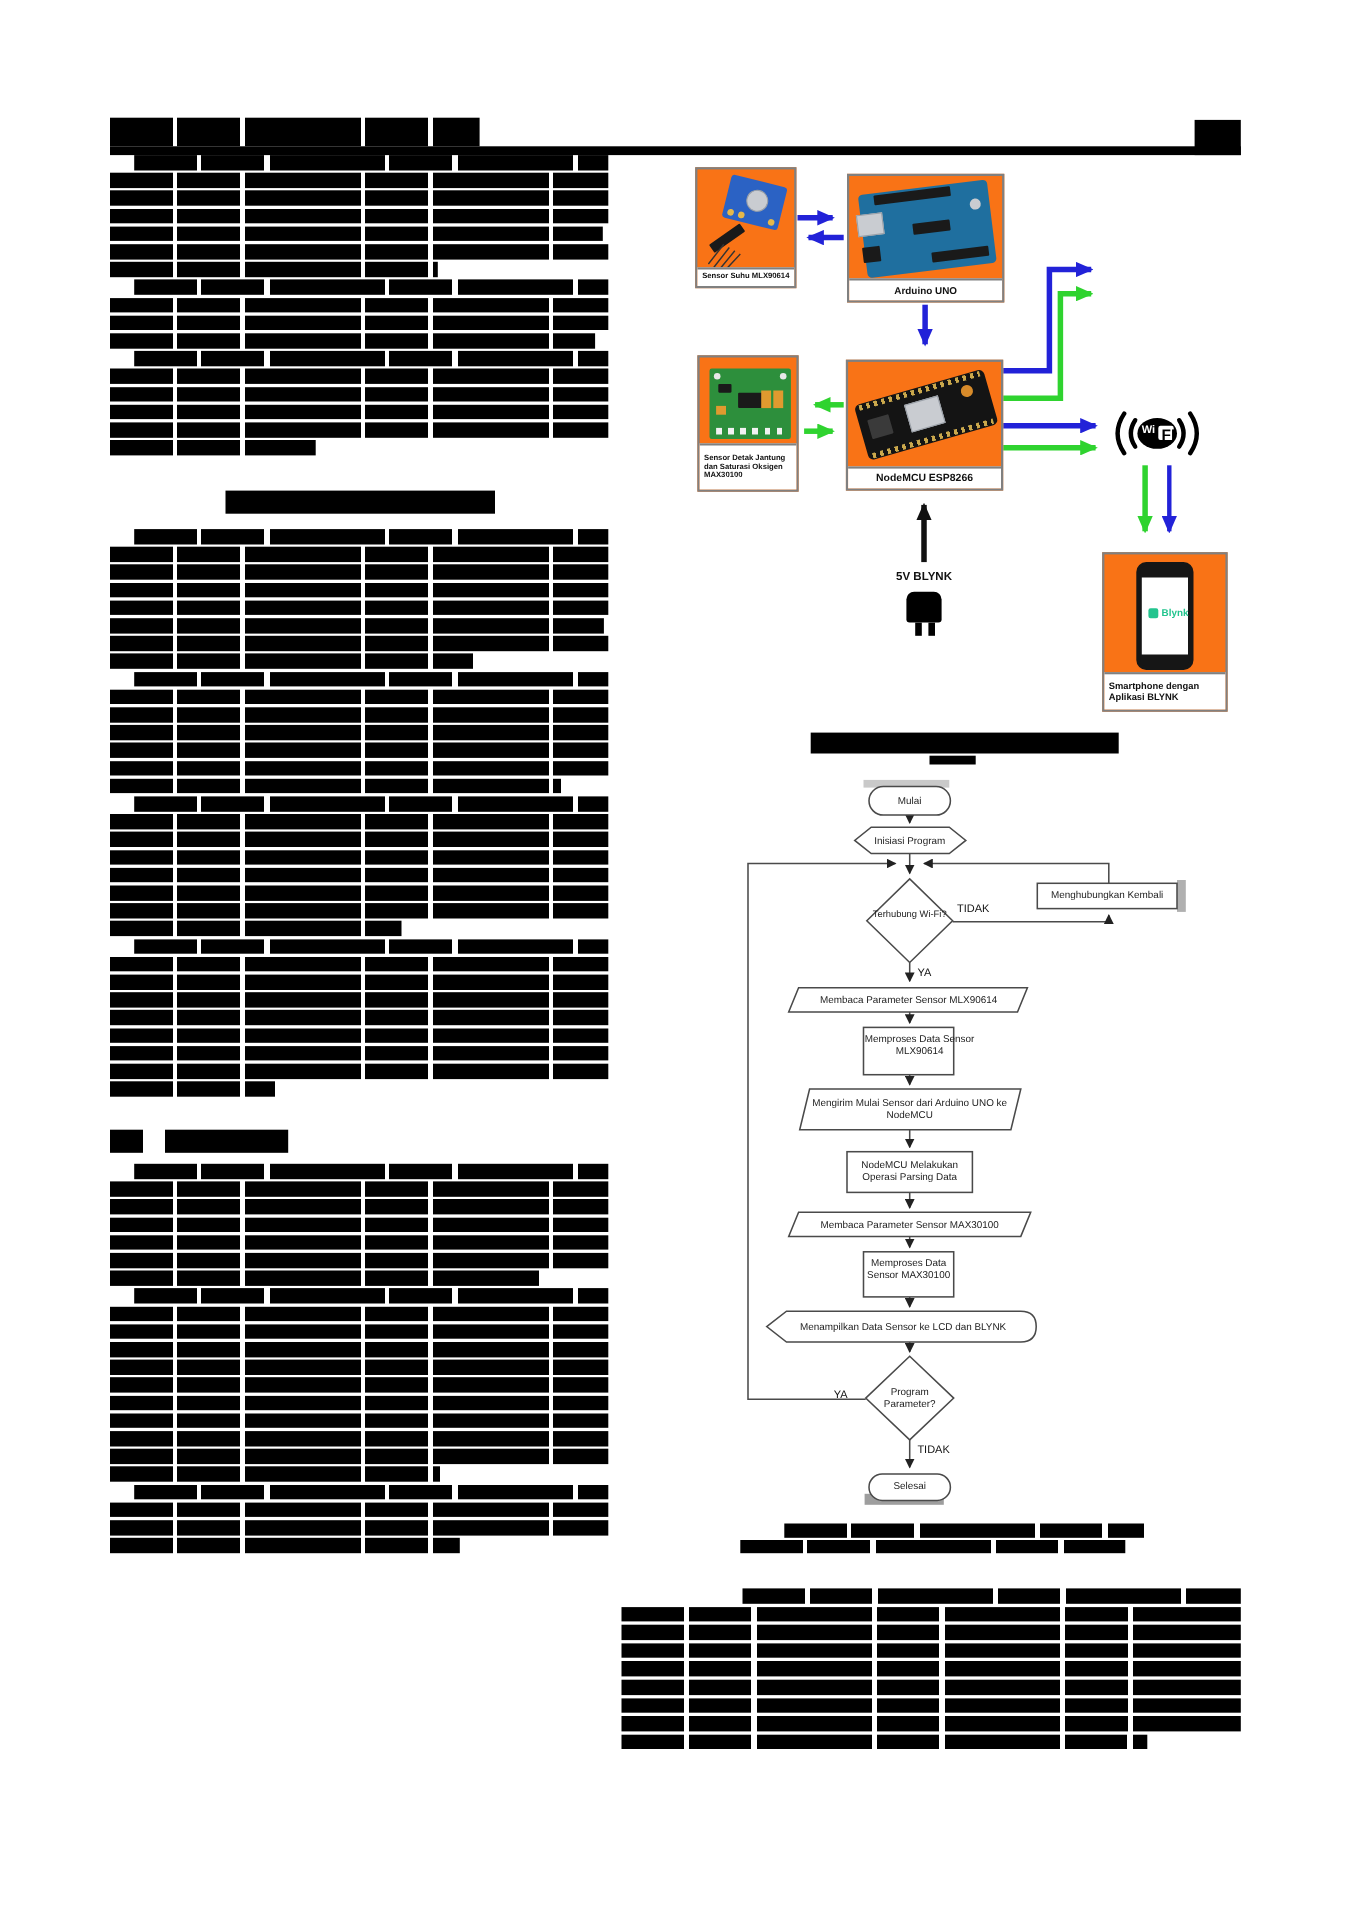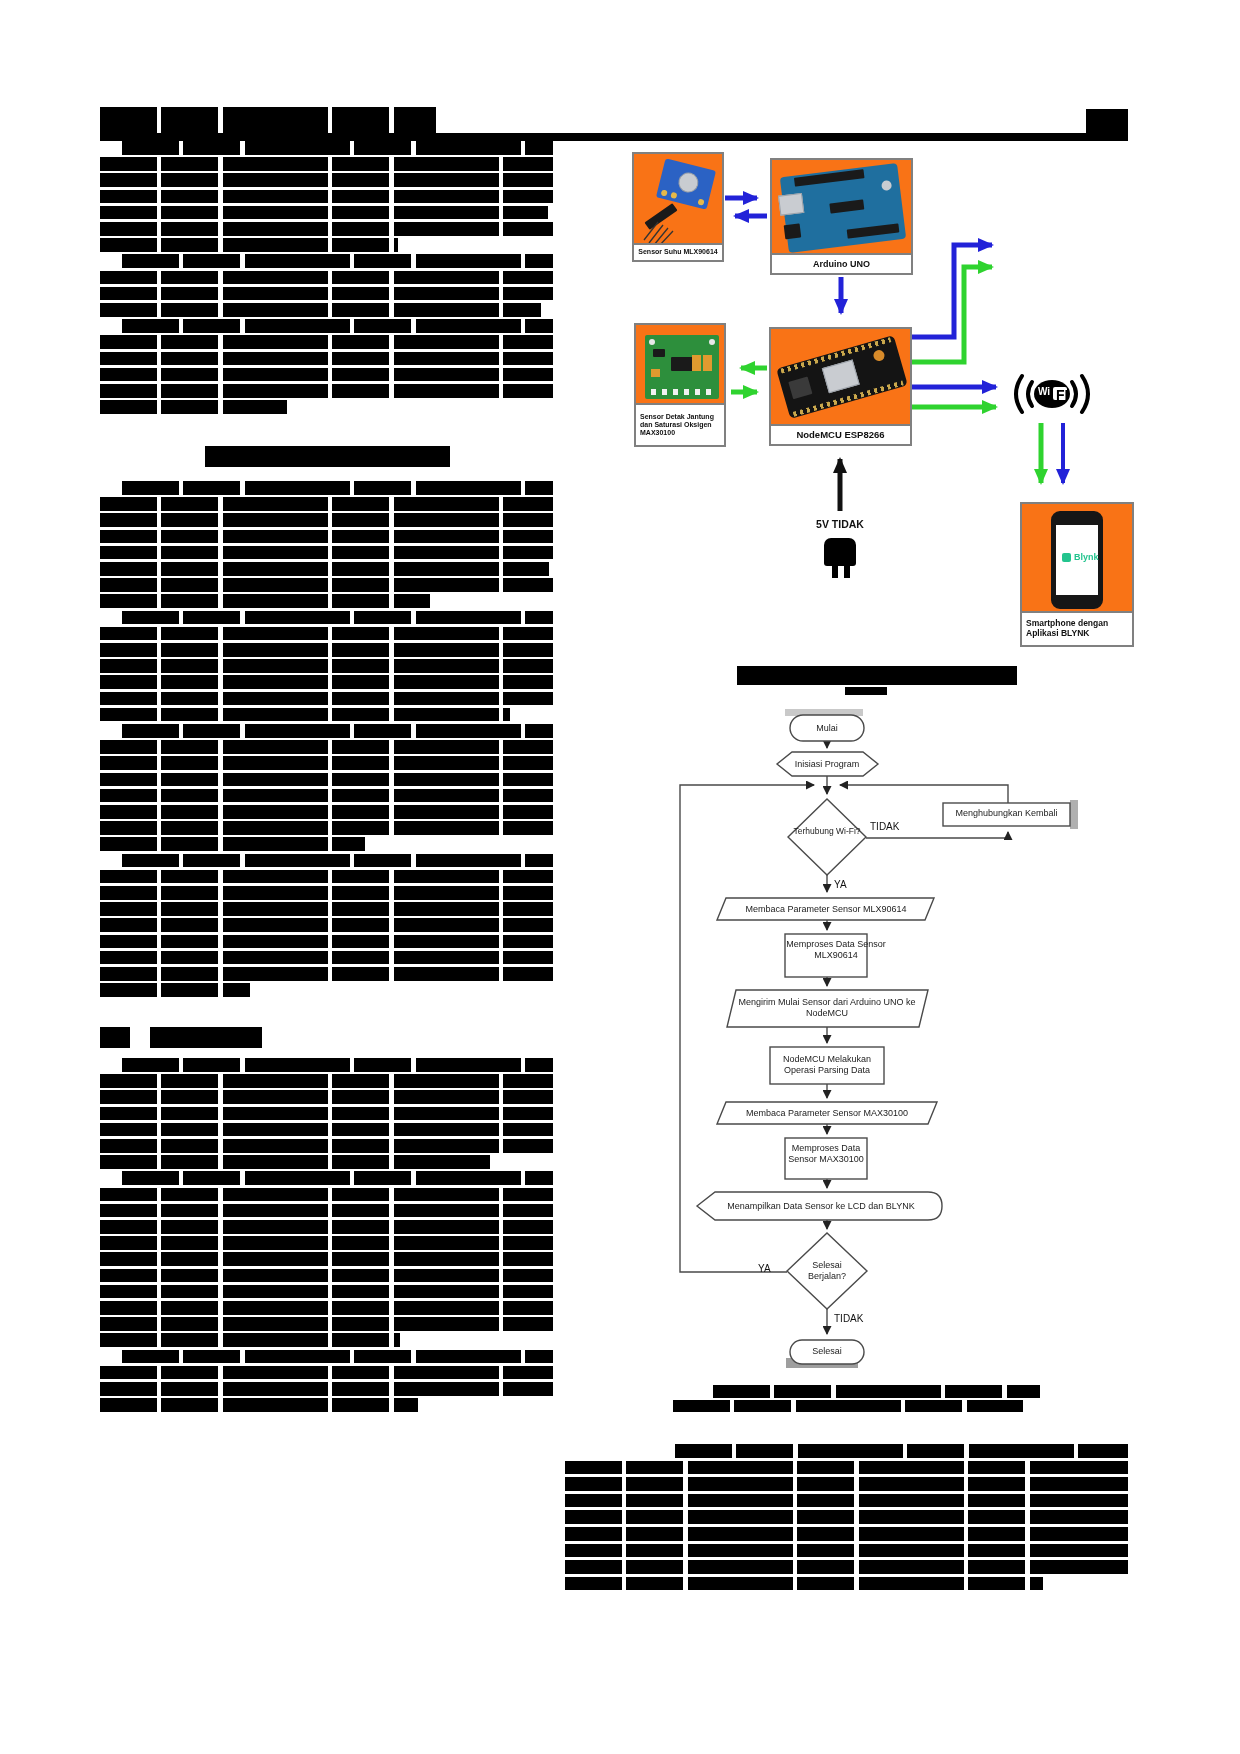--- a/index.html
+++ b/index.html
@@ -219,28 +219,28 @@
         <path d="M22,12 Q14,24 22,36" stroke="#000" stroke-width="4" fill="none" stroke-linecap="round"></path>
         <path d="M72,6 Q84,24 72,42" stroke="#000" stroke-width="4" fill="none" stroke-linecap="round"></path>
         <path d="M62,12 Q70,24 62,36" stroke="#000" stroke-width="4" fill="none" stroke-linecap="round"></path>
         <ellipse cx="42" cy="24" rx="18" ry="14" fill="#000"></ellipse>
         <rect x="43" y="17" width="14" height="13" rx="2" fill="#fff"></rect>
       </svg>
       <div class="abs" style="left:28px;top:16px;color:#fff;font-weight:bold;font-size:10px;">Wi</div>
       <div class="abs" style="left:46px;top:17px;color:#000;font-weight:bold;font-size:14px;">FI</div>
     </div>
 
-    <div class="abs" style="left:232px;top:378px;width:86px;text-align:center;font-weight:bold;font-size:10.5px;color:#111;">5V TIDAK</div>
+    <div class="abs" style="left:232px;top:378px;width:86px;text-align:center;font-weight:bold;font-size:10.5px;color:#111;">5V BLYNK</div>
     <div class="abs" style="left:258px;top:396px;width:34px;height:44px;">
       <div style="position:absolute;left:1px;top:2px;width:32px;height:28px;background:#000;border-radius:7px 7px 3px 3px;"></div>
       <div style="position:absolute;left:9px;top:30px;width:6px;height:12px;background:#000;"></div>
       <div style="position:absolute;left:21px;top:30px;width:6px;height:12px;background:#000;"></div>
     </div>
 
-    <div class="hwbox" style="left:455px;top:362px;width:114px;height:145px;text-decoration:underline;">
+    <div class="hwbox" style="left:437px;top:362px;width:114px;height:145px;text-decoration:underline;">
       <div class="phone" style="left:29px;top:7px;width:42px;height:88px;">
         <div class="band" style="top:-1px;border-radius:4px 4px 0 0;"></div>
         <div class="band" style="bottom:-1px;border-radius:0 0 4px 4px;"></div>
         <div class="blynk" style="left:6px;top:36px;">
           <span class="sq"></span>
           <span>Blynk</span>
         </div>
       </div>
       <div class="hwlabel left" style="height:32px;font-size:8.5px;">Smartphone dengan Aplikasi BLYNK</div>
     </div>
@@ -297,19 +297,19 @@
     <div class="fcl bold" style="left:230px;top:161px;width:44px;">TIDAK</div>
     <div class="fcl" style="left:305px;top:148px;width:123px;">Menghubungkan Kembali</div>
     <div class="fcl bold" style="left:194px;top:219px;width:30px;">YA</div>
     <div class="fcl" style="left:86px;top:244px;width:200px;">Membaca Parameter Sensor MLX90614</div>
     <div class="fcl" style="left:146px;top:279px;width:100px;">Memproses Data Sensor MLX90614</div>
     <div class="fcl" style="left:88px;top:337px;width:198px;">Mengirim Mulai Sensor dari Arduino UNO ke NodeMCU</div>
     <div class="fcl" style="left:131px;top:394px;width:112px;">NodeMCU Melakukan Operasi Parsing Data</div>
     <div class="fcl" style="left:86px;top:448px;width:202px;">Membaca Parameter Sensor MAX30100</div>
     <div class="fcl" style="left:146px;top:483px;width:80px;">Memproses Data Sensor MAX30100</div>
     <div class="fcl" style="left:70px;top:541px;width:222px;">Menampilkan Data Sensor ke LCD dan BLYNK</div>
-    <div class="fcl" style="left:152px;top:600px;width:70px;">Selesai Berjalan?</div>
+    <div class="fcl" style="left:152px;top:600px;width:70px;">Program Parameter?</div>
     <div class="fcl bold" style="left:118px;top:603px;width:28px;">YA</div>
     <div class="fcl bold" style="left:194px;top:653px;width:44px;">TIDAK</div>
     <div class="fcl" style="left:150px;top:686px;width:74px;">Selesai</div>
   </div>
 
 </div>
 
 </body></html>

